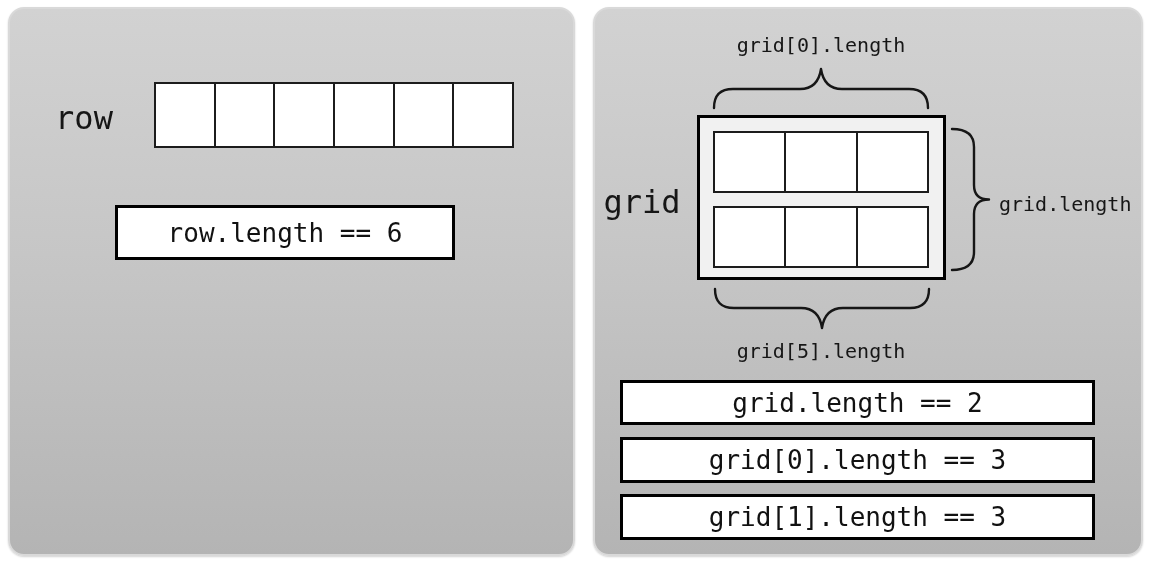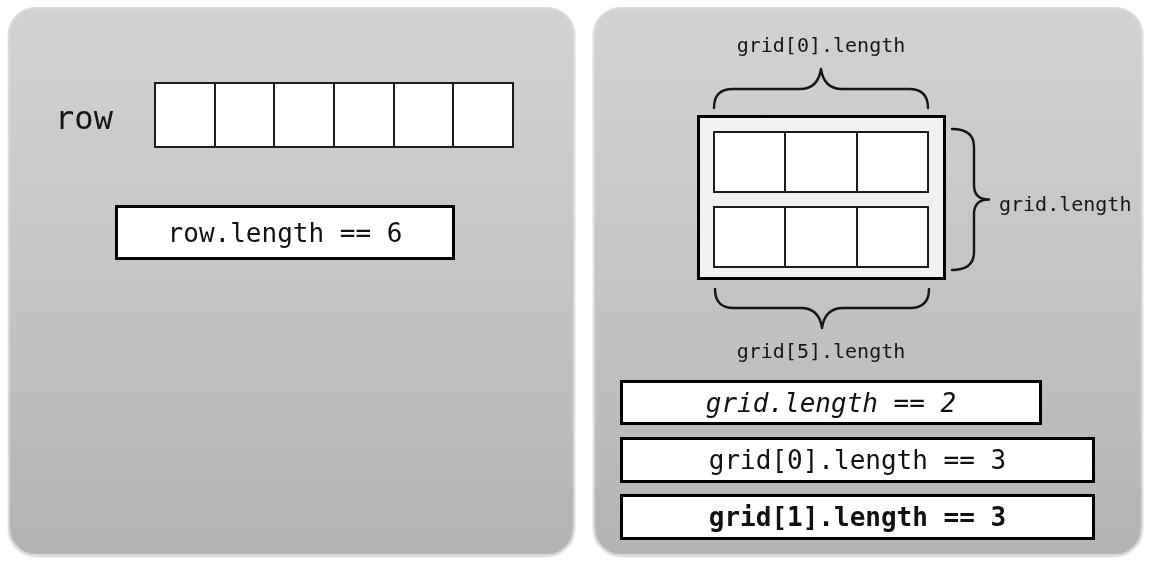--- a/index.html
+++ b/index.html
@@ -11,21 +11,21 @@
   #stage {
     position: relative;
     width: 1154px;
     height: 563px;
     background: #ffffff;
     overflow: hidden;
   }
   .panel {
     position: absolute;
     box-sizing: border-box;
-    border-radius: 28px;
+    border-radius: 16px;
     border: 2px solid #d9d9d9;
     background: linear-gradient(180deg, #d2d2d2 0%, #c6c6c6 45%, #b4b4b4 100%);
     box-shadow: 0 1px 2px rgba(0,0,0,0.18);
   }
   #left-panel  { left: 8px;   top: 7px; width: 567px; height: 549px; }
   #right-panel { left: 593px; top: 7px; width: 550px; height: 549px; }
 
   .var-label {
     position: absolute;
     color: #161616;
@@ -116,20 +116,21 @@
   </div>
 
   <div class="panel" id="right-panel">
 
     <div class="brace-label" style="left:120px; top:24px; width:212px;">grid[0].length</div>
 
     <svg class="brace" style="left:117px; top:56px;" width="218" height="46" viewBox="0 0 218 46">
       <path d="M2,43 Q2,24 21,24 L88,24 Q106,24 109,4 Q112,24 130,24 L197,24 Q216,24 216,43"></path>
     </svg>
 
+    <div class="var-label" style="left:10px; top:174px; width:74px; height:38px;">grid</div>
 
     <div class="grid-frame" style="left:102px; top:106px; width:249px; height:165px;">
         <div class="grid-row">
           <div class="cell"></div>
           <div class="cell"></div>
           <div class="cell"></div>
         </div>
         <div class="grid-row">
           <div class="cell"></div>
           <div class="cell"></div>
@@ -142,26 +143,26 @@
     </svg>
 
     <div class="brace-label" style="left:404px; top:183px; width:146px; text-align:left;">grid.length</div>
 
     <svg class="brace" style="left:118px; top:278px;" width="218" height="46" viewBox="0 0 218 46">
       <path d="M2,2 Q2,21 21,21 L88,21 Q106,21 109,41 Q112,21 130,21 L197,21 Q216,21 216,2"></path>
     </svg>
 
     <div class="brace-label" style="left:120px; top:330px; width:212px;">grid[5].length</div>
 
-    <div class="eq-box" style="left:25px; top:371px; width:422px; height:45px;font-style:italic;">
+    <div class="eq-box" style="left:25px; top:371px; width:475px; height:45px;">
       <span>grid.length == 2</span>
     </div>
 
     <div class="eq-box" style="left:25px; top:428px; width:475px; height:46px;">
       <span>grid[0].length == 3</span>
     </div>
 
-    <div class="eq-box" style="left:25px; top:485px; width:475px; height:46px;font-weight:bold;">
+    <div class="eq-box" style="left:25px; top:485px; width:475px; height:46px;">
       <span>grid[1].length == 3</span>
     </div>
   </div>
 
 </div>
 
 </body></html>

